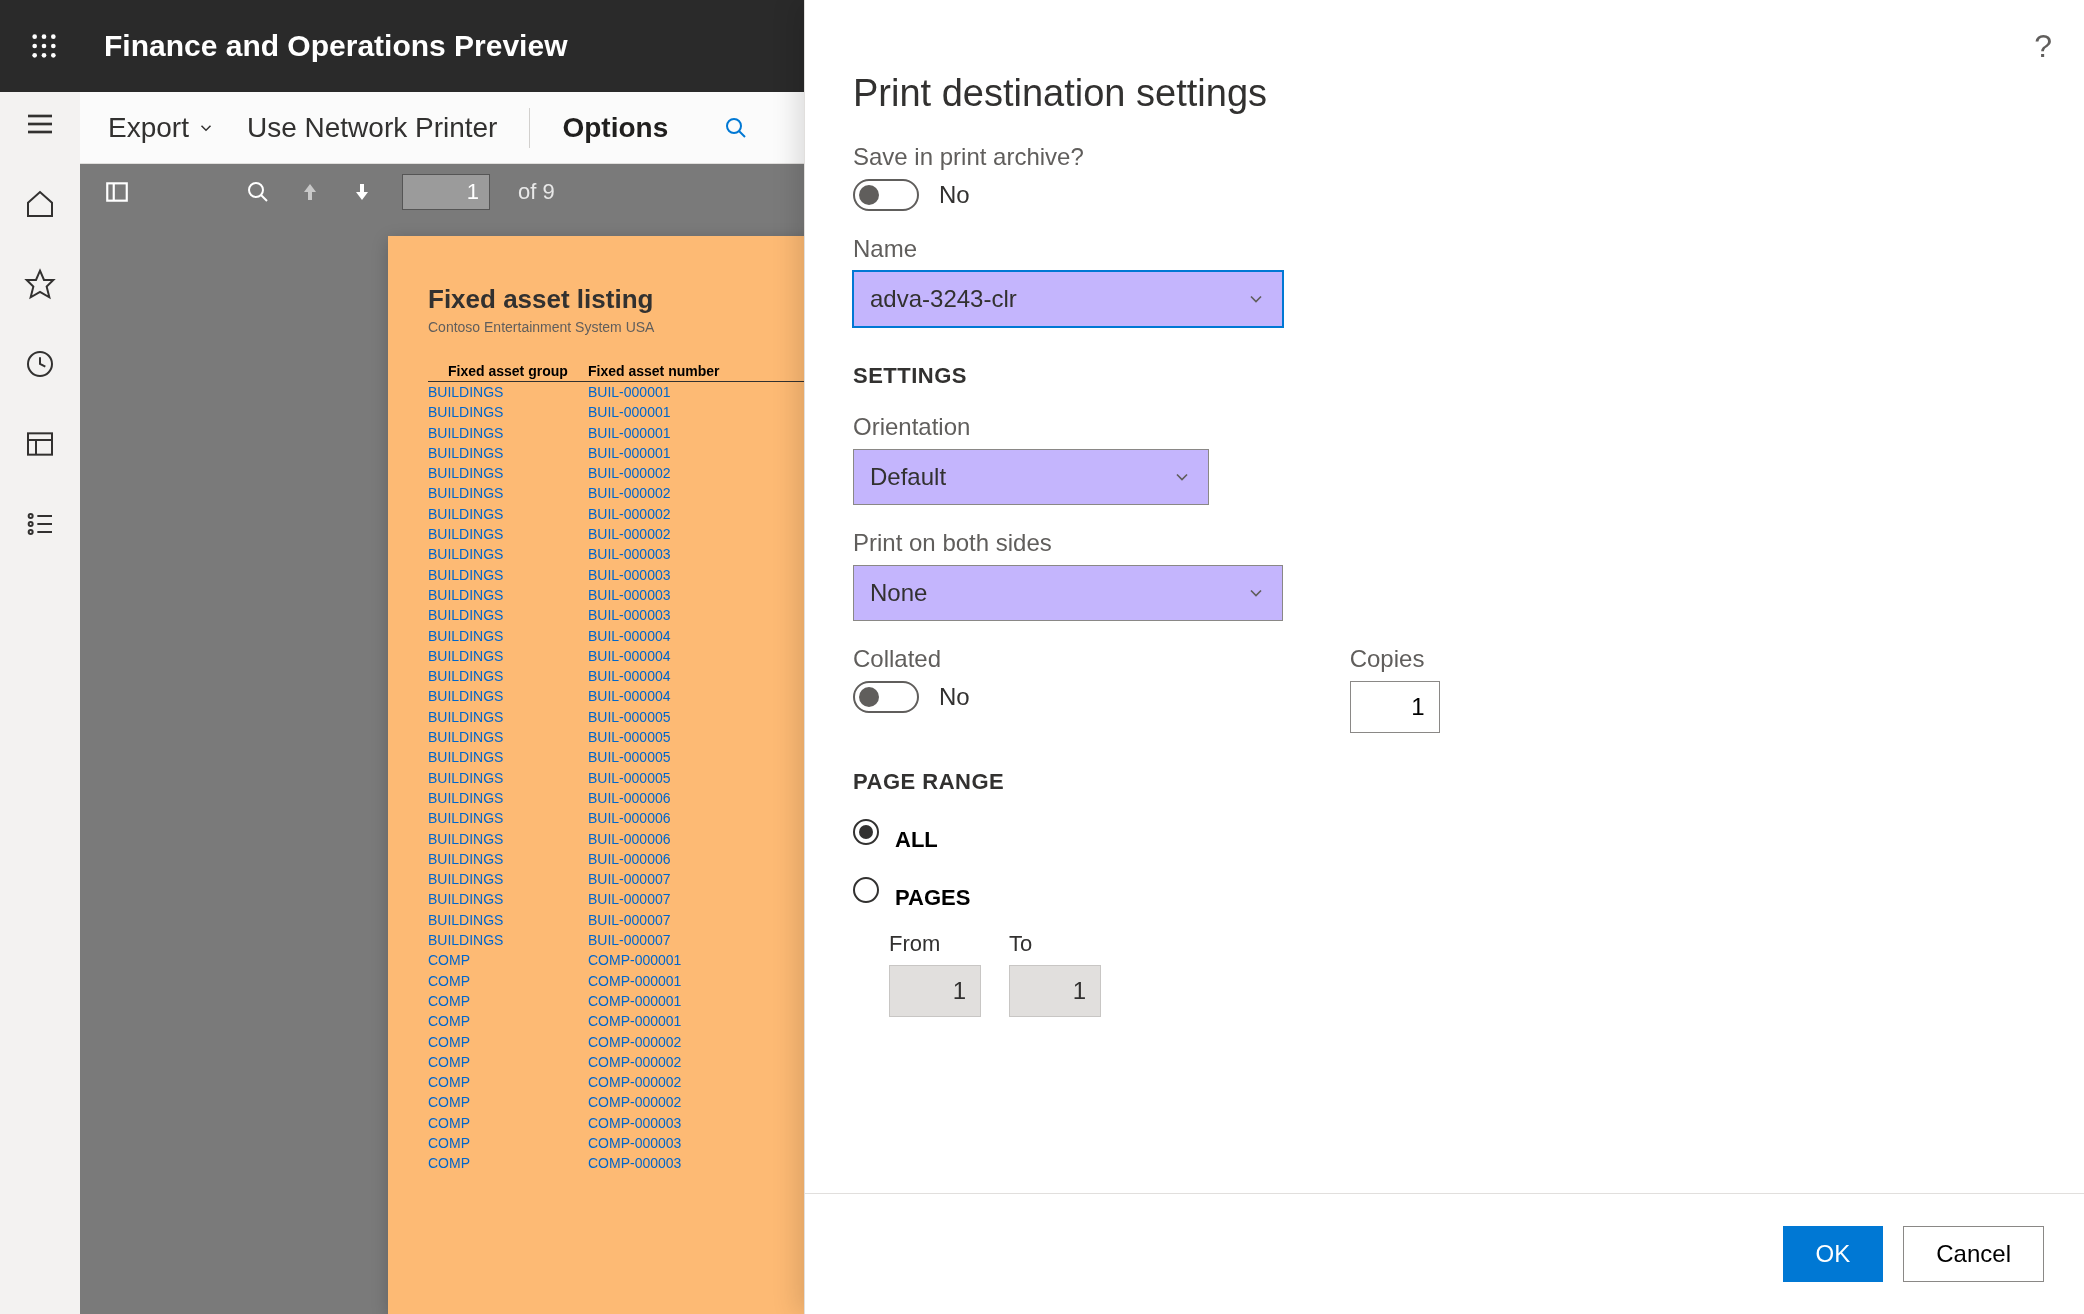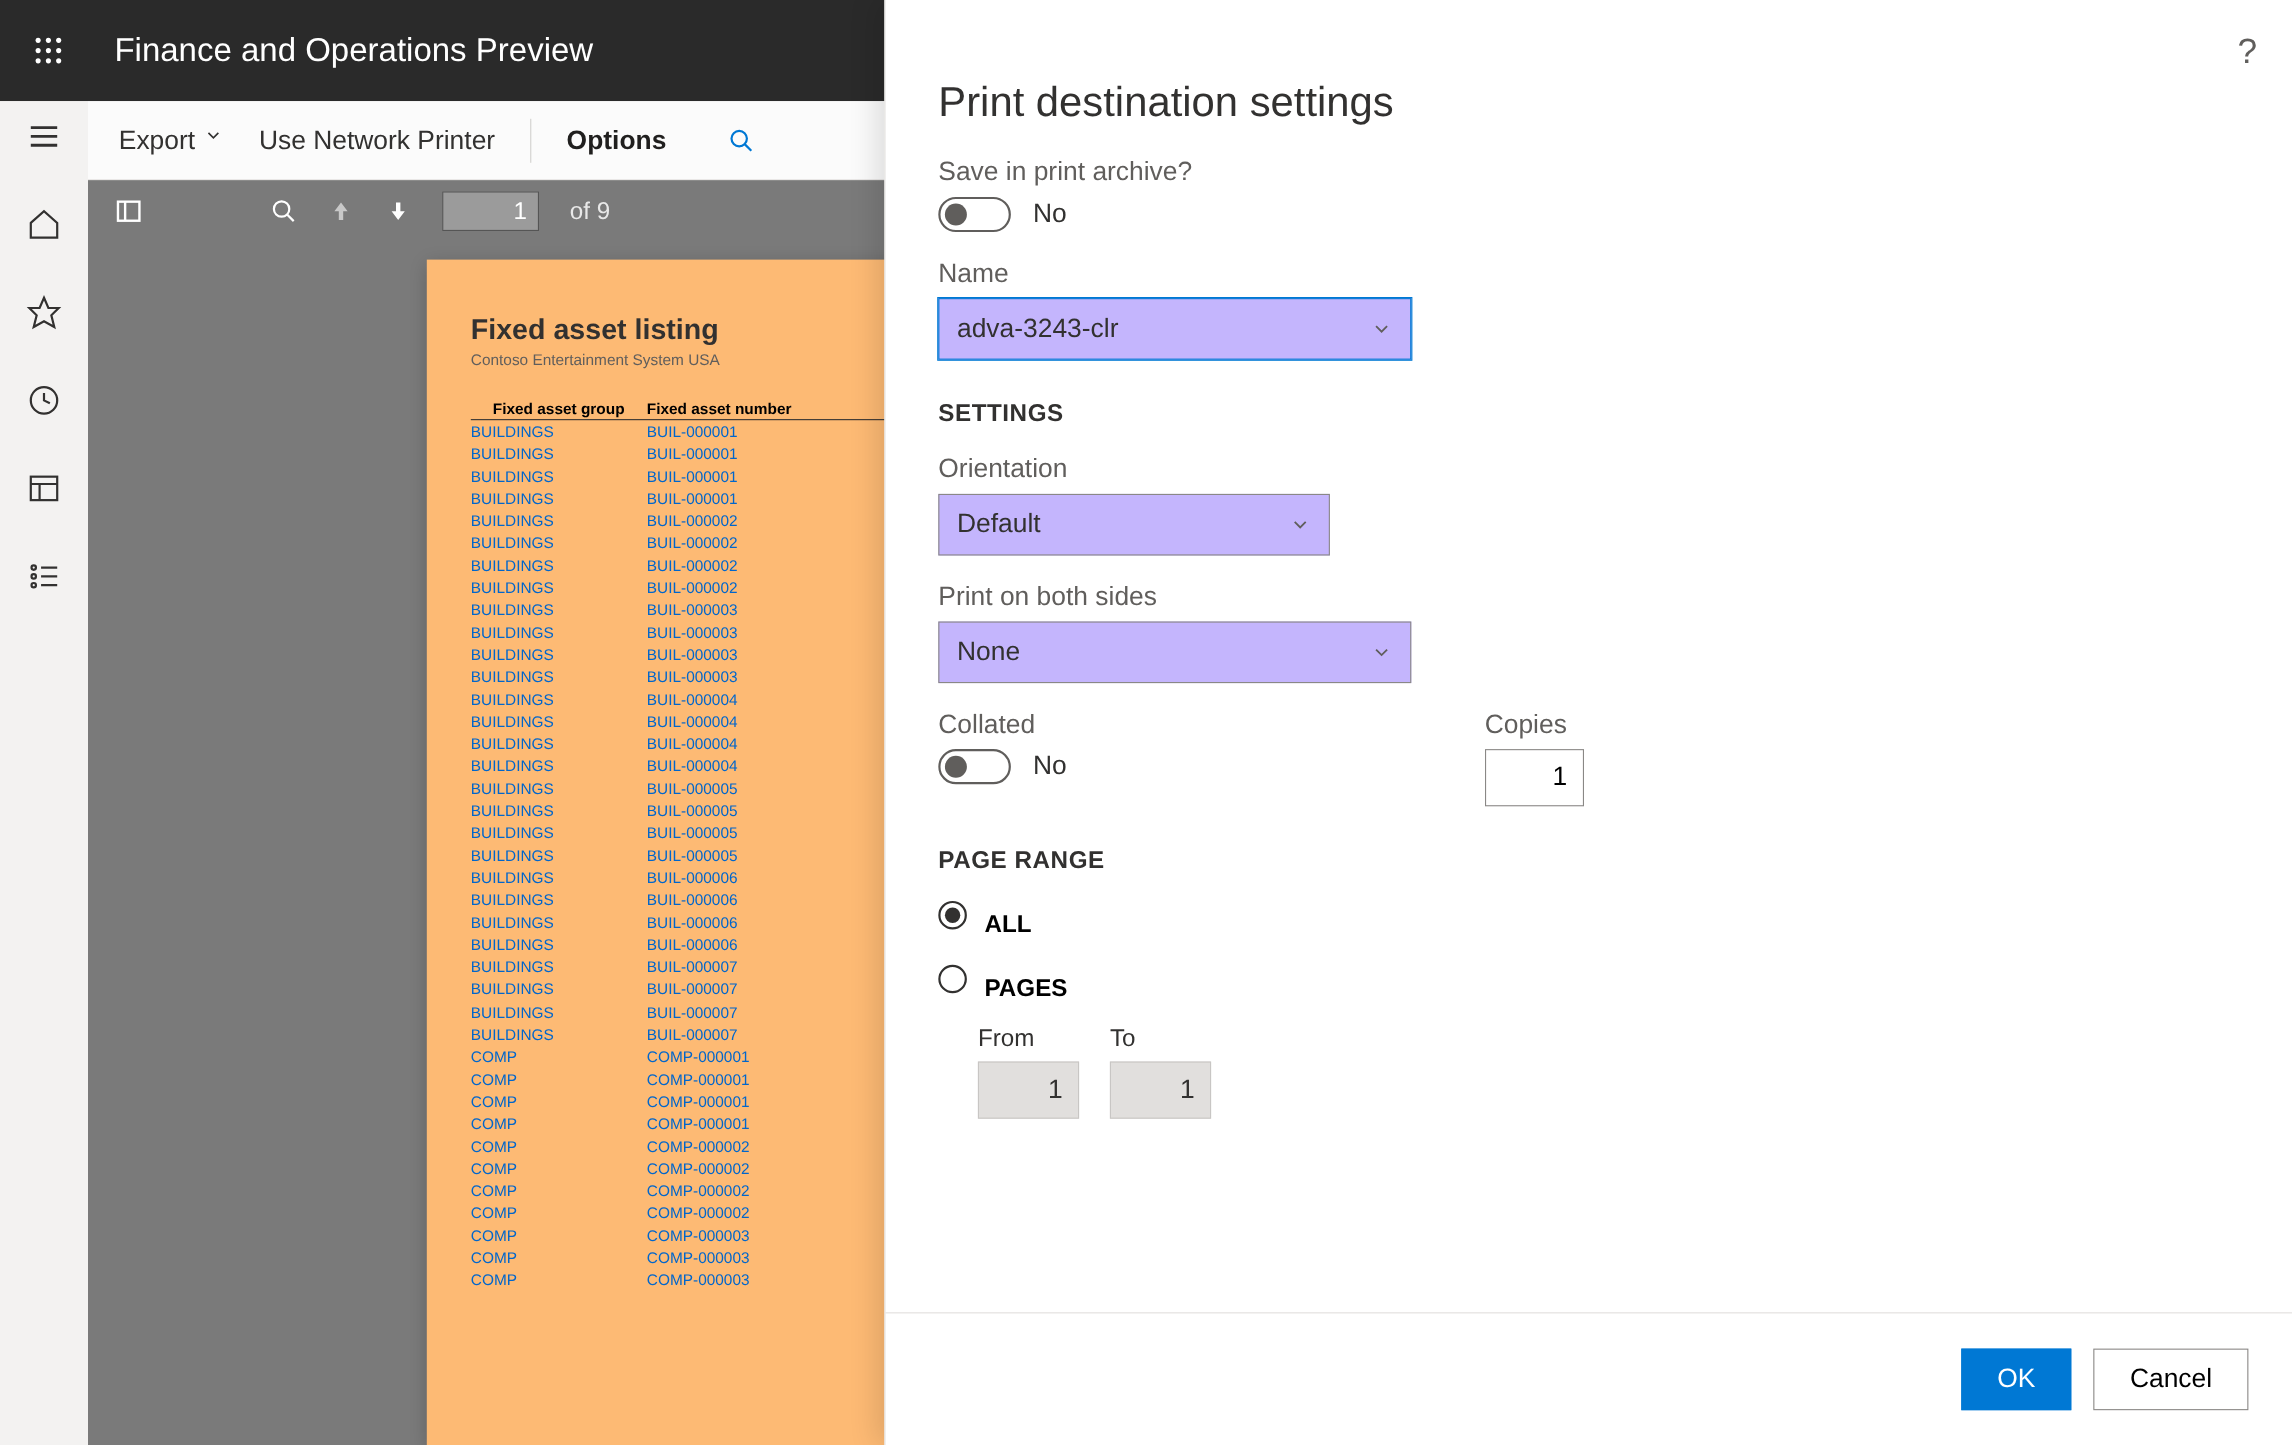--- a/index.html
+++ b/index.html
@@ -2,30 +2,30 @@
 <html><head>
 <meta charset="utf-8">
 <style>
 * { box-sizing: border-box; margin: 0; padding: 0; font-family: "Segoe UI", -apple-system, sans-serif; }
 html, body { width: 2084px; height: 1314px; overflow: hidden; background: #fff; }
 
 
 .topbar { height: 92px; background: #2a2a2a; color: #fff; display: flex; align-items: center; padding: 0 16px; }
 .waffle { width: 56px; height: 56px; display: flex; align-items: center; justify-content: center; }
 .waffle svg { width: 28px; height: 28px; }
-.title { font-size: 30px; font-weight: 400; margin-left: 32px; }
+.title { font-size: 30px; font-weight: 700; margin-left: 32px; }
 .search-top { margin-left: auto; width: 84px; height: 64px; background: #3a3a3a; display: flex; align-items: center; justify-content: center; }
 
 
 .rail { position: absolute; left: 0; top: 92px; width: 80px; bottom: 0; background: #f3f2f1; display: flex; flex-direction: column; align-items: center; padding-top: 16px; gap: 48px; }
 .rail .icon { width: 32px; height: 32px; color: #323130; }
 
 
 .actionbar { position: absolute; left: 80px; top: 92px; right: 0; height: 72px; background: #fbfbfb; border-bottom: 1px solid #e1dfdd; display: flex; align-items: center; padding: 0 28px; gap: 32px; }
-.actionbar .item { font-size: 24px; color: #323130; display: flex; gap: 8px; }
+.actionbar .item { font-size: 28px; color: #323130; display: flex; align-items: center; gap: 8px; }
 .actionbar .item.active { font-weight: 600; color: #201f1e; }
 .actionbar .divider { width: 1px; height: 40px; background: #d2d0ce; }
 
 
 .report-wrap { position: absolute; left: 80px; top: 164px; right: 0; bottom: 0; background: #7a7a7a; }
 .report-toolbar { height: 56px; background: #7a7a7a; display: flex; align-items: center; padding: 0 24px; gap: 28px; color: #fff; }
 .report-toolbar .page-box { width: 88px; height: 36px; background: #9b9b9b; border: 1px solid #555; color: #fff; text-align: right; padding: 0 10px; font-size: 22px; }
 .report-toolbar .page-of { font-size: 22px; color: #e8e8e8; }
 
 

